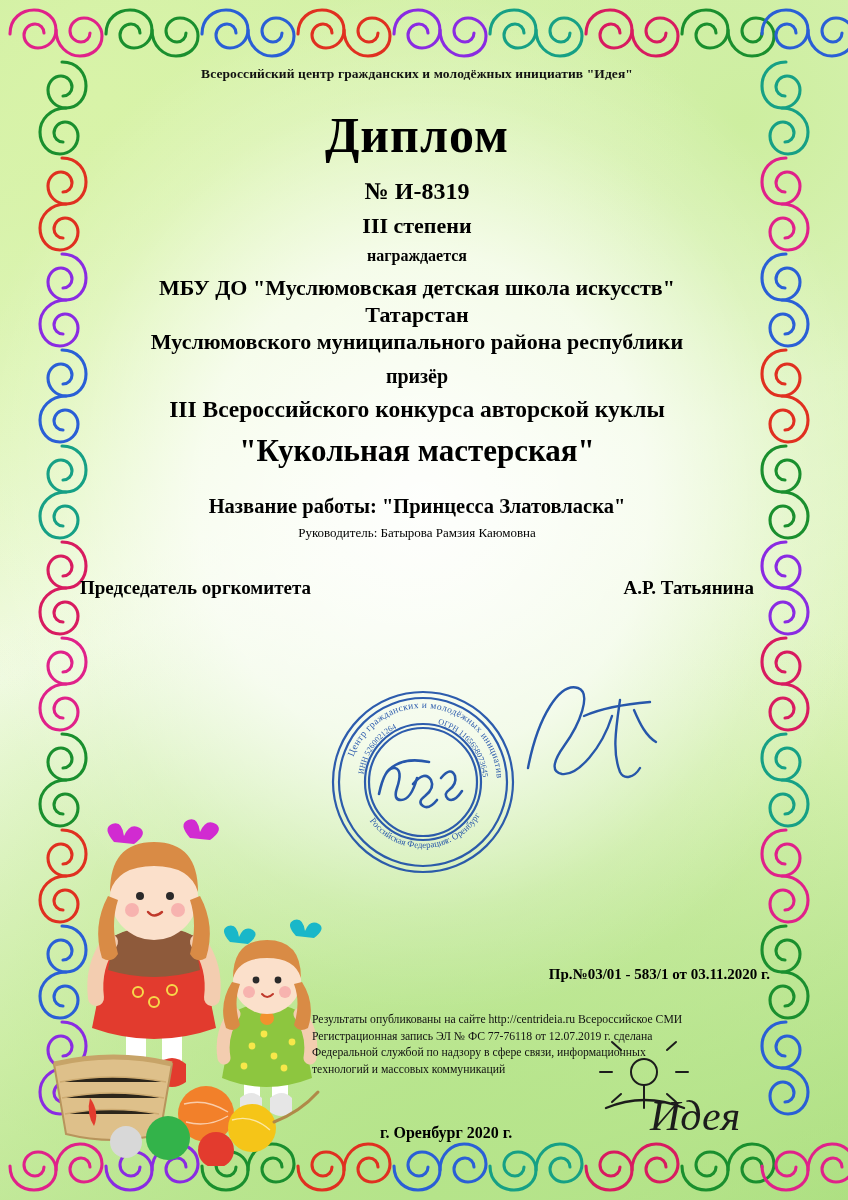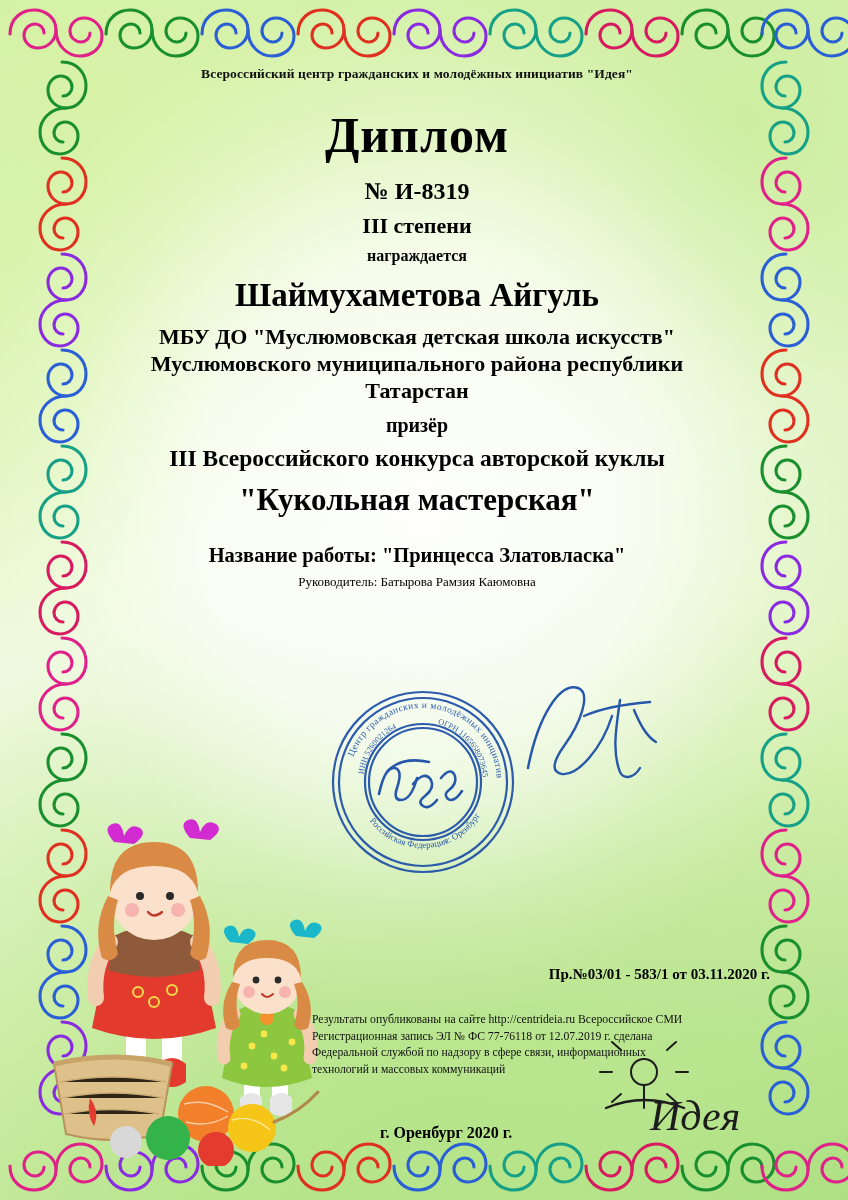--- a/index.html
+++ b/index.html
@@ -438,31 +438,34 @@
     </g>
     <text x="62" y="92" font-family="'Liberation Serif', serif" font-size="42" font-style="italic" fill="#1c1c1c">Идея</text>
   </svg>
 
   <div class="content">
     <div class="org-line">Всероссийский центр гражданских и молодёжных инициатив "Идея"</div>
     <div class="title">Диплом</div>
     <div class="doc-number">№ И-8319</div>
     <div class="degree">III степени</div>
     <div class="awarded-label">награждается</div>
-    <div class="recipient">Шаймухаметова Айгуль</div>
     <div class="institution">
       <div>МБУ ДО "Муслюмовская детская школа искусств"</div>
+      <div>Татарстан</div>
       <div>Муслюмовского муниципального района республики</div>
-      <div>Татарстан</div>
     </div>
     <div class="role">призёр</div>
     <div class="contest">III Всероссийского конкурса авторской куклы</div>
     <div class="contest-name">"Кукольная мастерская"</div>
     <div class="work-title">Название работы: "Принцесса Златовласка"</div>
     <div class="supervisor">Руководитель: Батырова Рамзия Каюмовна</div>
+    <div class="signature-row">
+      <div>Председатель оргкомитета</div>
+      <div>А.Р. Татьянина</div>
+    </div>
   </div>
 
   <div class="protocol">Пр.№03/01 - 583/1 от 03.11.2020 г.</div>
 
   <div class="footnote">
     <div>Результаты опубликованы на сайте http://centrideia.ru  Всероссийское СМИ</div>
     <div>Регистрационная запись ЭЛ № ФС 77-76118  от 12.07.2019 г.  сделана</div>
     <div>Федеральной службой  по надзору в сфере связи, информационных</div>
     <div>технологий  и  массовых коммуникаций</div>
   </div>

